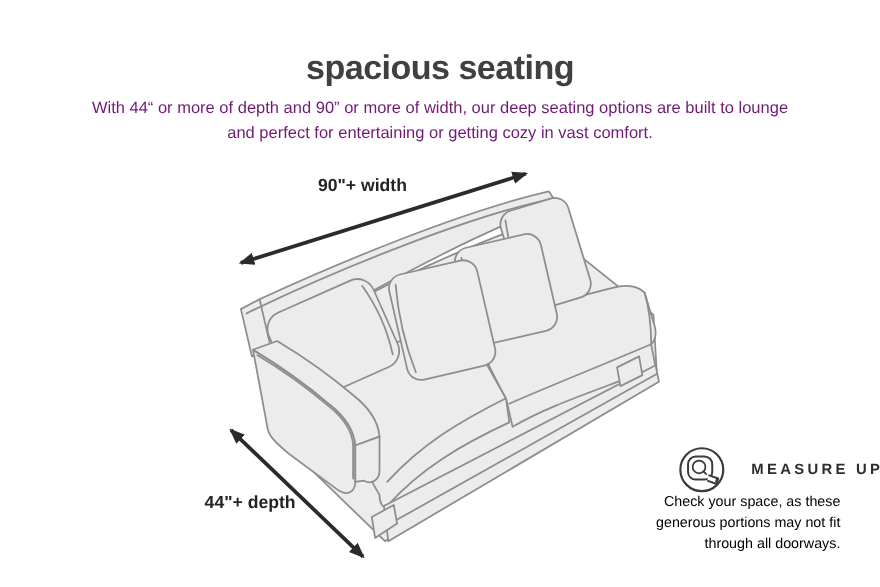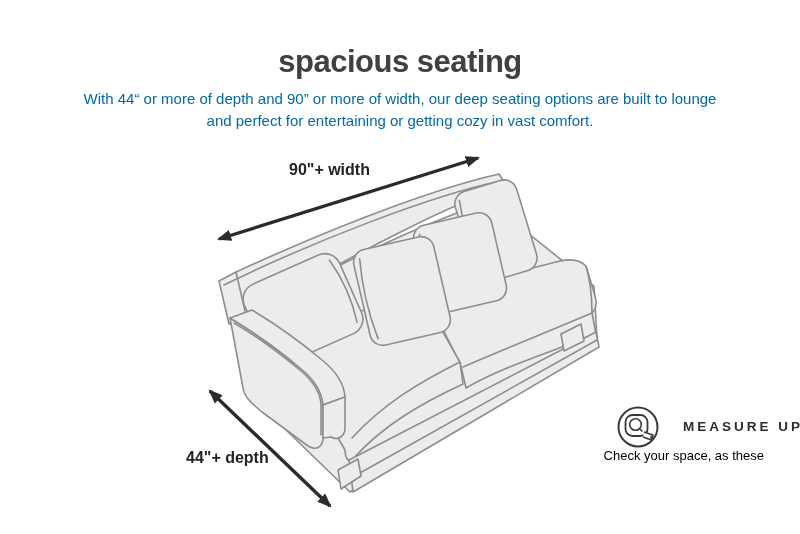--- a/index.html
+++ b/index.html
@@ -6,21 +6,21 @@
   .stage{
     position:relative;width:800px;height:534px;background:#ffffff;overflow:hidden;
     font-family:"Liberation Sans",sans-serif;
   }
   .page-title{
     position:absolute;left:0;top:44px;width:800px;text-align:center;
     font-size:31px;font-weight:bold;letter-spacing:-0.5px;color:#404040;
   }
   .intro{
     position:absolute;left:0;top:88px;width:800px;text-align:center;
-    font-size:15px;line-height:22px;color:#0369a1;
+    font-size:15px;line-height:22px;color:#701a75;
   }
   .dim-label{
     position:absolute;font-size:16px;font-weight:bold;color:#232323;white-space:nowrap;
   }
   .dim-label.width{left:289px;top:161px;}
   .dim-label.depth{left:186px;top:449px;}
   .diagram-svg{position:absolute;left:0;top:0;}
   .measure{position:absolute;left:560px;top:404px;width:204px;}
   .measure-head{position:relative;height:46px;}
   .measure-icon{position:absolute;left:55px;top:0;}
@@ -133,16 +133,18 @@
         <rect x="10.5" y="11" width="22" height="21" rx="7" fill="none" stroke="#3a3a3a" stroke-width="1.8"></rect>
         <circle cx="20.5" cy="20.5" r="5.8" fill="none" stroke="#3a3a3a" stroke-width="1.6"></circle>
         <path d="M24.5,24.5 L27,27" fill="none" stroke="#3a3a3a" stroke-width="1.6" stroke-linecap="round"></path>
         <path d="M29,28 L38,31 L36.5,36 L28,33" fill="#ffffff" stroke="#3a3a3a" stroke-width="1.7" stroke-linejoin="round"></path>
         <path d="M36.5,31.5 L35.7,34.5" fill="none" stroke="#3a3a3a" stroke-width="1.4"></path>
       </svg>
       <span class="measure-title">MEASURE UP</span>
     </div>
     <div class="measure-note">
       <div>Check your space, as these</div>
+      <div>generous portions may not fit</div>
+      <div>through all doorways.</div>
     </div>
   </div>
 
 </div>
 
 </body></html>

